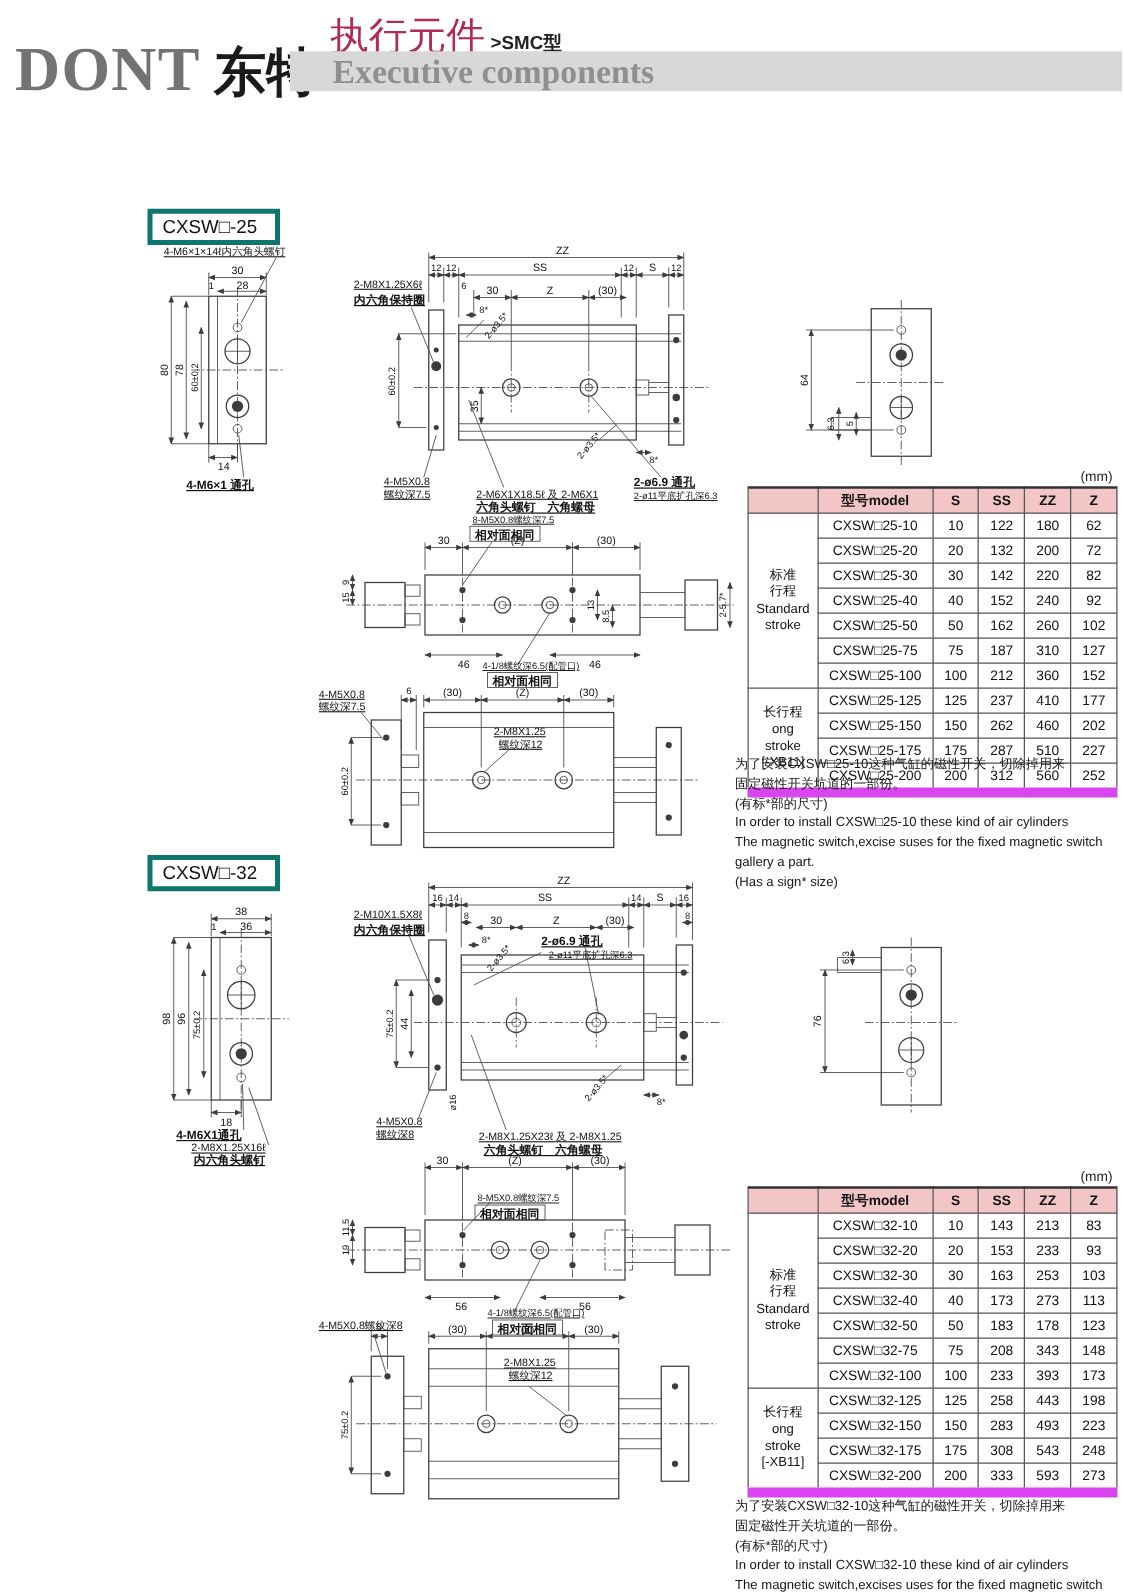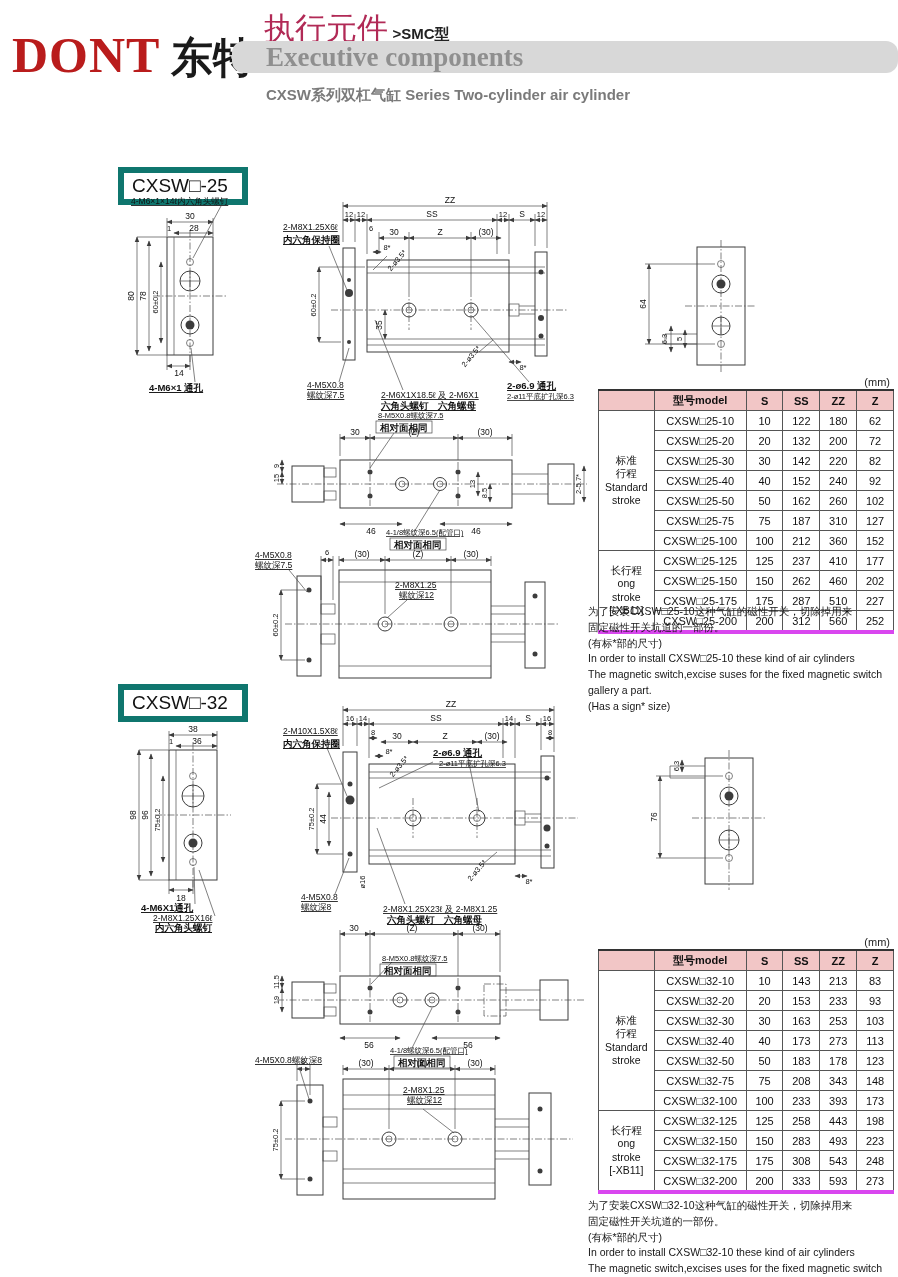--- a/index.html
+++ b/index.html
@@ -1,36 +1,36 @@
 <!DOCTYPE html>
 <html><head>
 <meta charset="utf-8">
 <style>
   html,body{margin:0;padding:0;background:#fff;}
   .page{position:relative;width:898px;height:1277px;background:#ffffff;overflow:hidden;
         font-family:"Liberation Sans",sans-serif;color:#1a1a1a;}
   
   .logo{position:absolute;left:12px;top:26px;white-space:nowrap;}
-  .logo .en{font-family:"Liberation Serif",serif;font-weight:bold;font-size:50px;color:#b91c1c;letter-spacing:1px;}
+  .logo .en{font-family:"Liberation Serif",serif;font-weight:bold;font-size:50px;color:#737373;letter-spacing:1px;}
   .logo .cn{font-size:42px;font-weight:bold;color:#1a1a1a;margin-left:6px;}
   .titlerow{position:absolute;left:264px;top:8px;white-space:nowrap;}
   .titlerow .cn{font-size:31px;font-weight:normal;color:#b12a56;}
   .titlerow .sfx{font-size:15px;font-weight:bold;color:#222;margin-left:0;}
-  .banner{position:absolute;left:232px;top:41px;width:666px;height:32px;background:#d8d8d8;border-radius:12px;}
+  .banner{position:absolute;left:232px;top:41px;width:666px;height:32px;background:#d8d8d8;}
   .banner span{display:block;padding:1px 0 0 34px;font-family:"Liberation Serif",serif;
                font-weight:bold;font-size:27px;color:#8f8f8f;}
   .subtitle{position:absolute;left:266px;top:86px;font-size:15px;font-weight:bold;color:#7a7a7a;white-space:nowrap;}
   
-  .secbox{position:absolute;border:6px solid #0f766e;background:#fff;padding:2px 14px 2px 8px;
-          font-size:19px;color:#111;}
+  .secbox{position:absolute;border:4px solid #0f766e;background:#fff;padding:2px 14px 2px 8px;
+          font-size:15px;color:#111;}
   
   .tblwrap{position:absolute;width:296px;padding-left:10px;}
   .unit{text-align:right;font-size:11px;color:#222;padding-right:4px;margin-bottom:1px;}
   table.spec{border-collapse:collapse;width:100%;font-size:11px;color:#111;
-             border-top:2px solid #333;border-bottom:4px solid #d946ef;}
+             border-top:2px solid #333;border-bottom:8px solid #d946ef;}
   table.spec th,table.spec td{border:1px solid #555;text-align:center;padding:1px 2px;height:17px;}
   table.spec th{background:#f2c6c6;font-weight:bold;}
   td.grp{white-space:pre-line;font-size:10.5px;line-height:1.25;width:52px;padding:0 1px;}
   td.model{width:92px;}
   td.n{width:34px;}
   
   .note{position:absolute;width:305px;font-size:10.5px;line-height:1.5;white-space:pre-line;color:#161616;}
   
   svg.drw{position:absolute;overflow:visible;}
   .ln{stroke:#3c3c3c;stroke-width:1;fill:none;}
@@ -61,21 +61,20 @@
     <span class="en">DONT</span>
     <span class="cn">东特</span>
   </div>
   <div class="titlerow">
     <span class="cn">执行元件</span>
     <span class="sfx">&gt;SMC型</span>
   </div>
   <div class="banner">
     <span>Executive components</span>
   </div>
-  <div class="subtitle">CXSW系列双杠气缸  Series Two-cylinder air cylinder</div>
 
   <div class="secbox" style="left:118px;top:167px;">CXSW□-25</div>
 
   <svg class="drw" style="left:95px;top:192px;" width="190" height="205" viewBox="0 0 190 205">
     <g>
       <rect class="ln" x="72" y="45" width="46" height="118"></rect>
       <line class="tn" x1="79" y1="45" x2="79" y2="163"></line>
       <line class="dash" x1="95" y1="38" x2="95" y2="170"></line>
       <line class="dash" x1="58" y1="104" x2="132" y2="104"></line>
       <circle class="tn" cx="95" cy="70" r="3.5"></circle>

